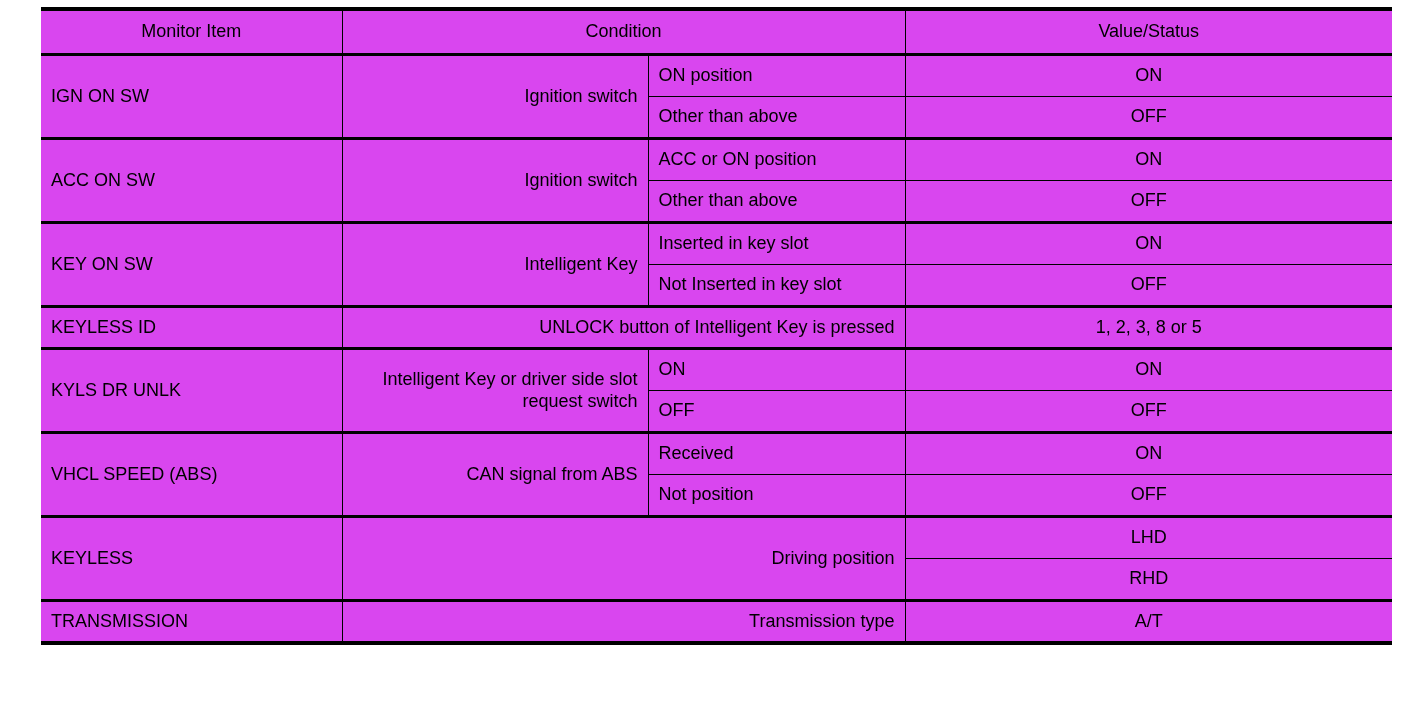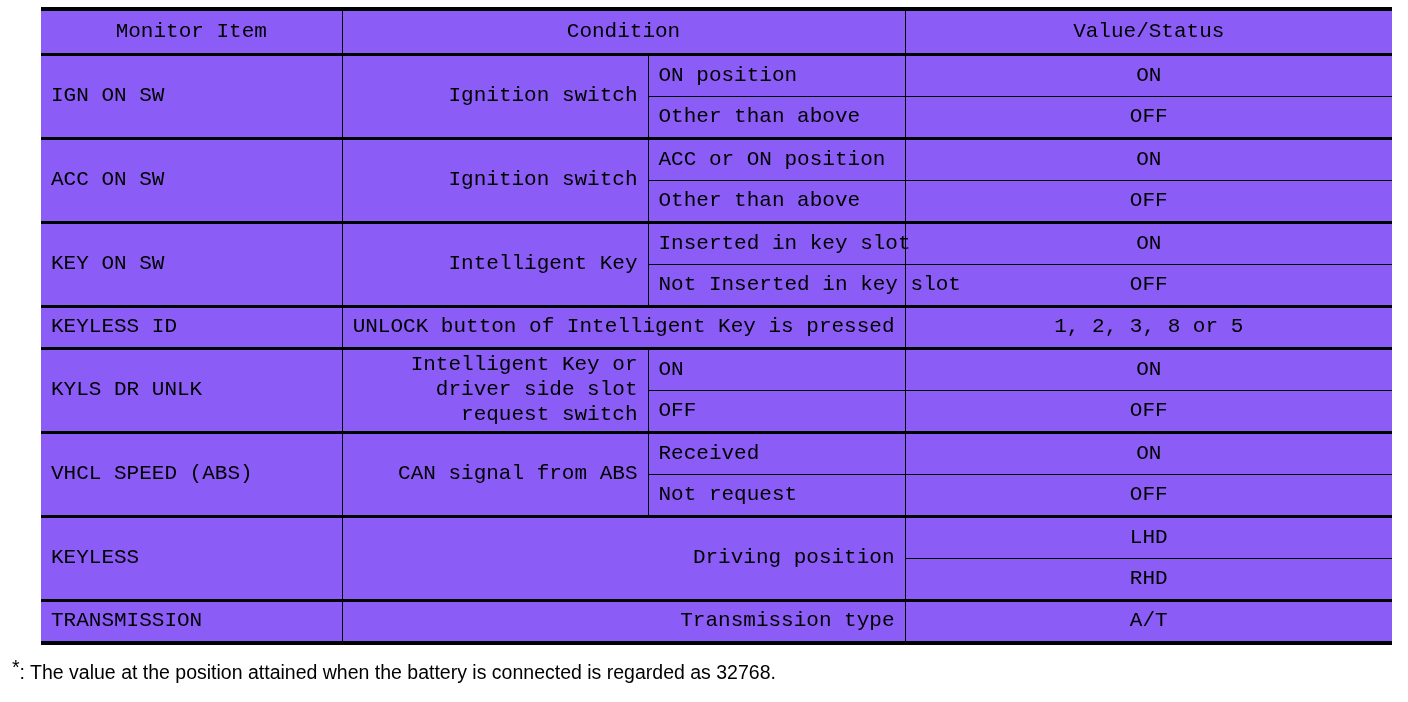--- a/index.html
+++ b/index.html
@@ -32,26 +32,25 @@
     table-layout: fixed;
   }
 
   table.monitor-table td,
   table.monitor-table th {
     border-top: 1px solid #000;
     border-bottom: 1px solid #000;
     border-left: 1px solid #000;
     border-right: 1px solid #000;
     padding: 0 10px;
-    font-size: 21px;
+    font-size: 18px;
     font-weight: normal;
     line-height: 1.18;
     vertical-align: middle;
-    background: #8b5cf6;
-    font-family: Liberation Mono, monospace;
+    background: #d946ef;
   }
 
   
   table.monitor-table tr > *:first-child { border-left: none; }
   table.monitor-table tr > *:last-child  { border-right: none; }
 
   
   col.c-item  { width: 301px; }
   col.c-cond  { width: 306px; }
   col.c-sub   { width: 257px; }
@@ -172,21 +171,21 @@
         <td class="cell-val">OFF</td>
       </tr>
 
       <tr class="body-row heavy-top">
         <td class="cell-item" rowspan="2">VHCL SPEED (ABS)</td>
         <td class="cell-cond" rowspan="2">CAN signal from ABS</td>
         <td class="cell-sub">Received</td>
         <td class="cell-val">ON</td>
       </tr>
       <tr class="body-row">
-        <td class="cell-sub">Not request</td>
+        <td class="cell-sub">Not position</td>
         <td class="cell-val">OFF</td>
       </tr>
 
       <tr class="body-row heavy-top">
         <td class="cell-item" rowspan="2">KEYLESS</td>
         <td class="cell-cond" colspan="2" rowspan="2">Driving position</td>
         <td class="cell-val">LHD</td>
       </tr>
       <tr class="body-row">
         <td class="cell-val">RHD</td>
@@ -194,15 +193,14 @@
 
       <tr class="body-row heavy-top last-row">
         <td class="cell-item">TRANSMISSION</td>
         <td class="cell-cond" colspan="2">Transmission type</td>
         <td class="cell-val">A/T</td>
       </tr>
 
     </tbody>
   </table>
 
-  <div class="footnote"><span class="star">*</span><span>: The value at the position attained when the battery is connected is regarded as 32768.</span></div>
 
 </div>
 
 </body></html>

